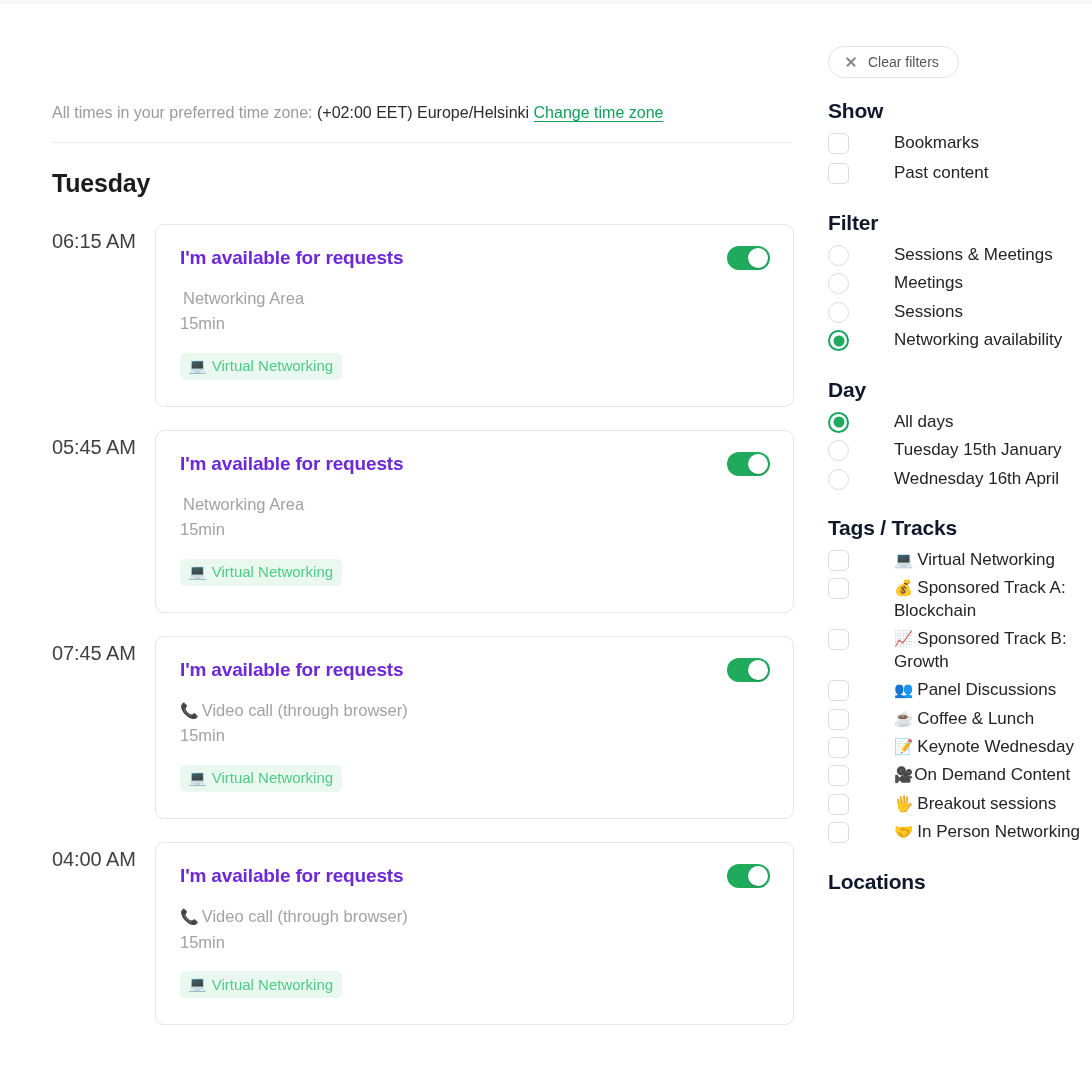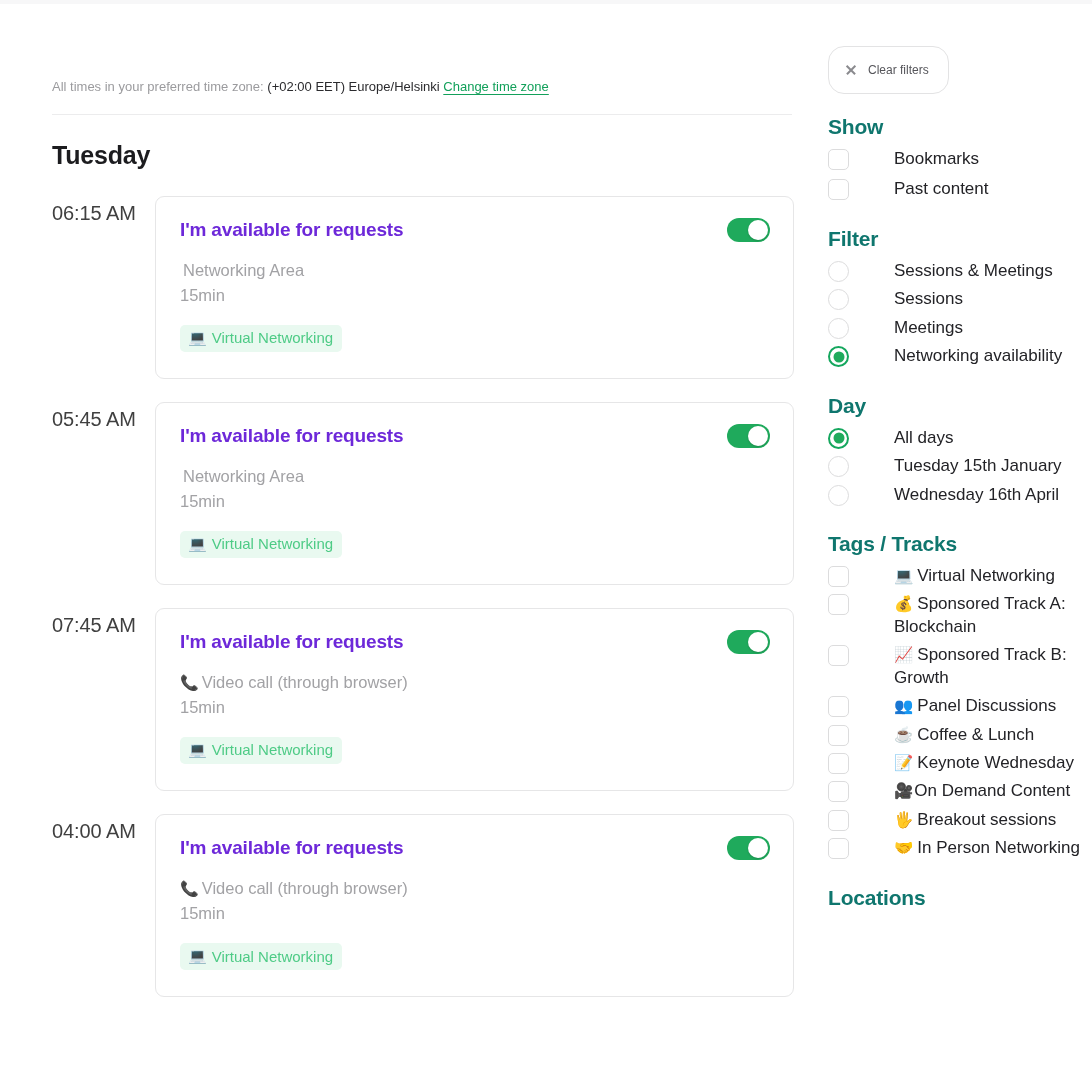--- a/index.html
+++ b/index.html
@@ -30,22 +30,22 @@
 
   
   .main-col {
     position: absolute;
     top: 0;
     left: 52px;
     width: 742px;
   }
 
   .tz-bar {
-    padding-top: 78px;
-    font-size: 13px;
+    padding-top: 102px;
+    font-size: 16px;
     line-height: 1.35;
     color: #9b9b9e;
     white-space: nowrap;
   }
   .tz-label { color: #9b9b9e; }
   .tz-value { color: #2b2b2e; }
   .tz-link {
     color: #12a05a;
     text-decoration: underline;
     text-underline-offset: 2.5px;
@@ -164,26 +164,26 @@
     left: 828px;
     width: 264px;
   }
 
   .clear-btn {
     margin-top: 46px;
     display: inline-flex;
     align-items: center;
     justify-content: center;
     gap: 11px;
-    height: 48px;
+    height: 32px;
     padding: 0 19px 0 16px;
     border: 1px solid #e3e3e4;
     border-radius: 16px;
     background: #ffffff;
-    font-size: 12px;
+    font-size: 14px;
     color: #55555a;
     cursor: pointer;
     white-space: nowrap;
   }
   .clear-btn .x-icon {
     display: inline-block;
     width: 12px;
     height: 12px;
     position: relative;
   }
@@ -194,21 +194,21 @@
     left: 0; top: 5px;
     width: 12px; height: 1.6px;
     background: #8a8a8e;
   }
   .clear-btn .x-icon::before { transform: rotate(45deg); }
   .clear-btn .x-icon::after  { transform: rotate(-45deg); }
 
   .sb-heading {
     font-size: 21px;
     font-weight: 700;
-    color: #0f766e;
+    color: #0f172a;
     letter-spacing: -0.2px;
   }
   .sb-heading.show-h   { margin-top: 21px; }
   .sb-heading.filter-h { margin-top: 26px; }
   .sb-heading.day-h    { margin-top: 26px; }
   .sb-heading.tags-h   { margin-top: 26px; }
   .sb-heading.loc-h    { margin-top: 26px; }
 
   .opt-list { margin-top: 9px; }
 
@@ -384,25 +384,25 @@
 
     
     <div class="sb-heading filter-h">Filter</div>
     <div class="opt-list">
       <div class="opt-row tight">
         <span class="rb"></span>
         <span class="opt-label">Sessions &amp; Meetings</span>
       </div>
       <div class="opt-row tight">
         <span class="rb"></span>
+        <span class="opt-label">Meetings</span>
+      </div>
+      <div class="opt-row tight">
+        <span class="rb"></span>
         <span class="opt-label">Sessions</span>
-      </div>
-      <div class="opt-row tight">
-        <span class="rb"></span>
-        <span class="opt-label">Meetings</span>
       </div>
       <div class="opt-row tight">
         <span class="rb checked"></span>
         <span class="opt-label">Networking availability</span>
       </div>
     </div>
 
     
     <div class="sb-heading day-h">Day</div>
     <div class="opt-list">

